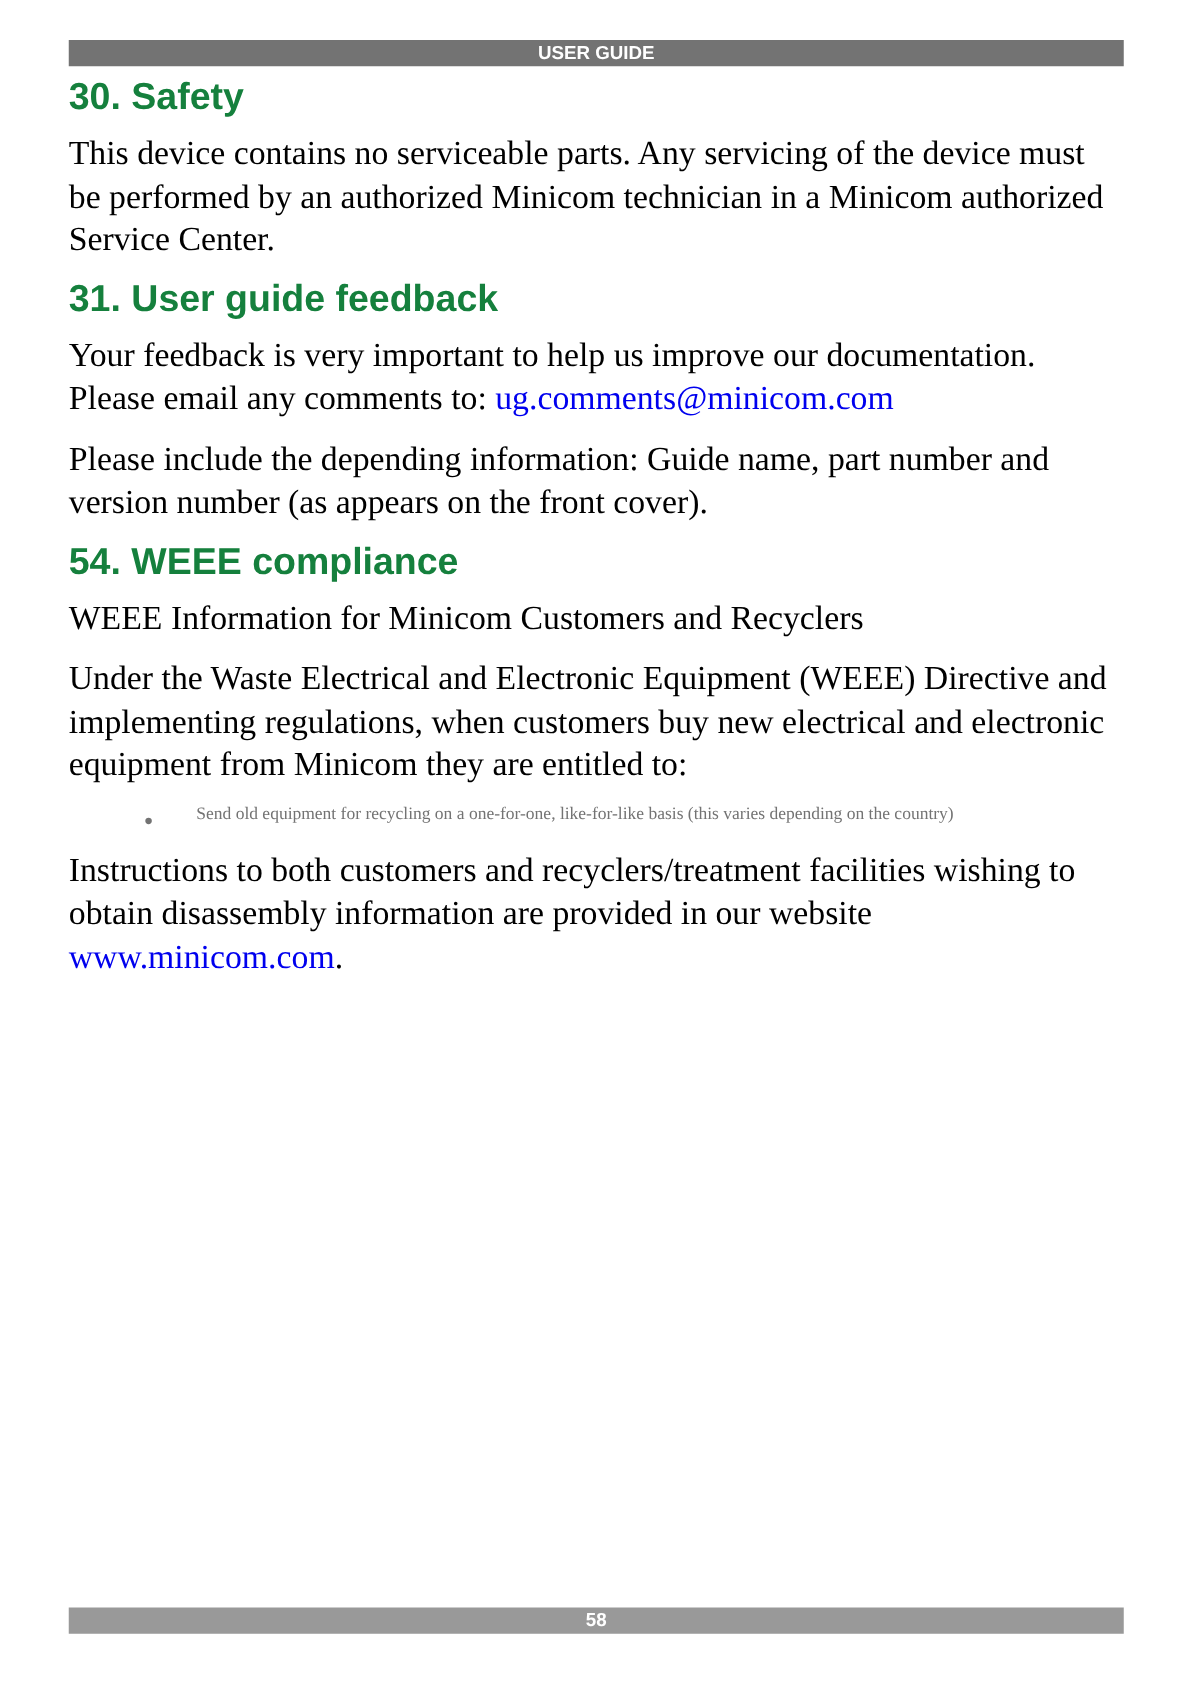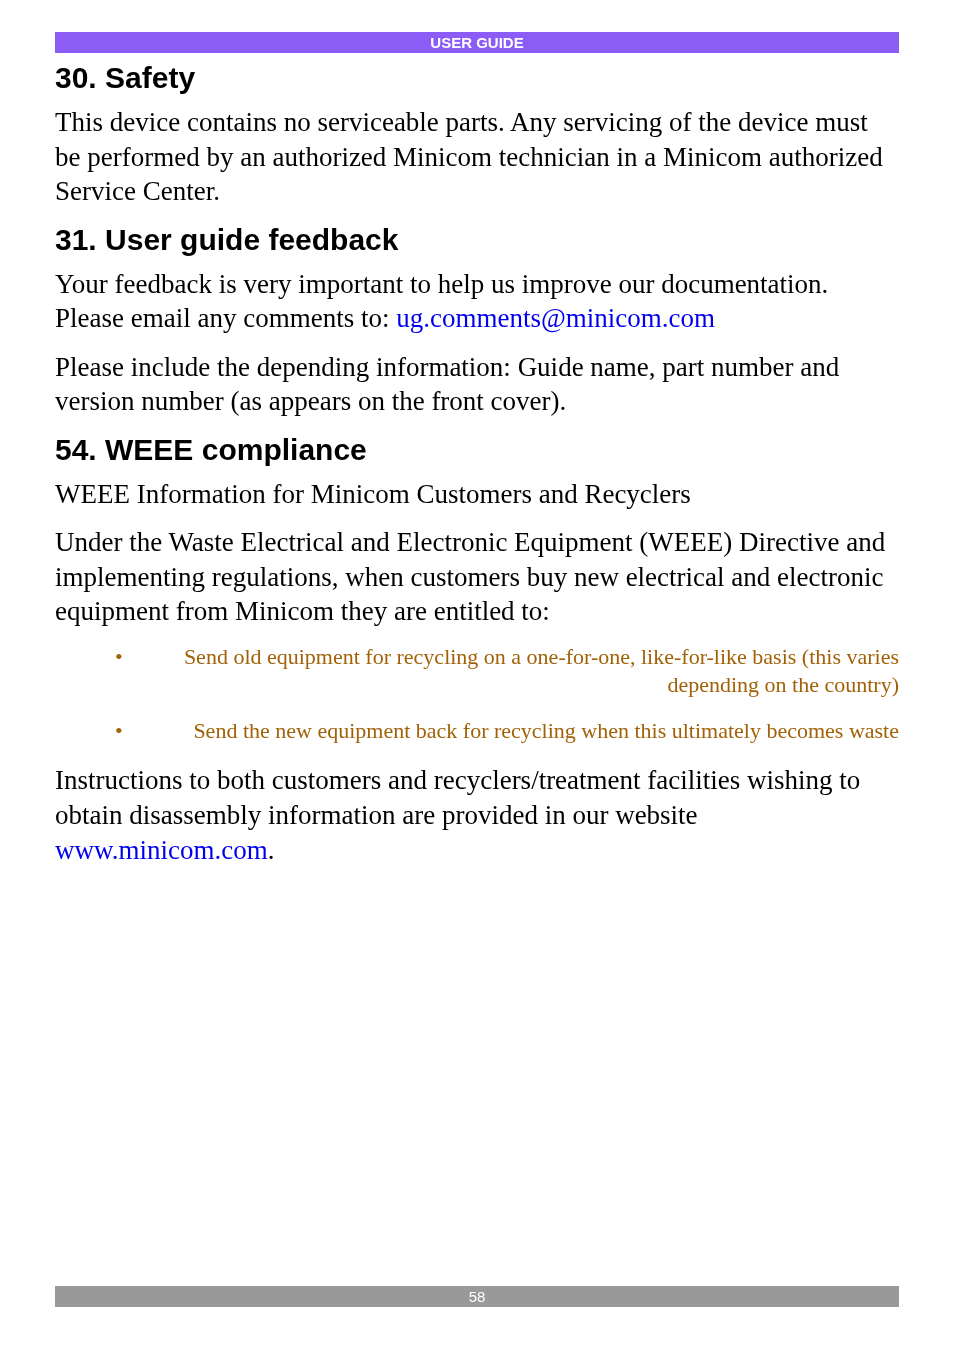--- a/index.html
+++ b/index.html
@@ -9,77 +9,76 @@
     }
     body {
       width: 954px;
       height: 1352px;
       background: #ffffff;
       font-family: "Times New Roman", Times, serif;
       position: relative;
       padding: 32px 55px 45px 55px;
     }
     .header-bar {
-      background: #8b5cf6;
+      background: #737373;
       color: #ffffff;
       text-align: center;
       font-family: Arial, Helvetica, sans-serif;
       font-weight: bold;
       font-size: 15px;
       padding: 2px 12px;
       margin-bottom: 8px;
     }
     h1 {
       font-family: Arial, Helvetica, sans-serif;
       font-weight: bold;
       font-size: 30px;
-      color: #000000;
+      color: #15803d;
       margin-top: 6px;
       margin-bottom: 10px;
     }
     p {
       font-size: 27px;
       color: #000000;
       line-height: 1.28;
       margin-bottom: 14px;
     }
     .link {
       color: #0000EE;
     }
     ul {
       list-style: none;
       margin-left: 60px;
       margin-bottom: 14px;
     }
     li {
-      font-size: 22px;
-      color: #a16207;
+      font-size: 14px;
+      color: #737373;
       line-height: 1.28;
       position: relative;
       padding-left: 42px;
       margin-bottom: 18px;
-      text-align: right;
     }
     li::before {
       content: "•";
       position: absolute;
       left: 0;
       top: 0;
       font-size: 22px;
     }
     .footer-bar {
       position: absolute;
       bottom: 45px;
       left: 55px;
       right: 55px;
       background: #999999;
       color: #ffffff;
       text-align: center;
       font-family: Arial, Helvetica, sans-serif;
-      font-weight: normal;
+      font-weight: bold;
       font-size: 15px;
       padding: 2px 0;
     }
   </style>
 </head>
 <body>
 
 <div class="header-bar">
   <span>USER GUIDE</span>
 </div>
@@ -91,21 +90,20 @@
 <p>
   <span>Your feedback is very important to help us improve our documentation. Please email any comments to: </span><a class="link">ug.comments@minicom.com</a>
 </p>
 <p>Please include the depending information: Guide name, part number and version number (as appears on the front cover).</p>
 
 <h1>54. WEEE compliance</h1>
 <p>WEEE Information for Minicom Customers and Recyclers</p>
 <p>Under the Waste Electrical and Electronic Equipment (WEEE) Directive and implementing regulations, when customers buy new electrical and electronic equipment from Minicom they are entitled to:</p>
 <ul>
   <li>Send old equipment for recycling on a one-for-one, like-for-like basis (this varies depending on the country)</li>
-  <li>Send the new equipment back for recycling when this ultimately becomes waste</li>
 </ul>
 <p>
   <span>Instructions to both customers and recyclers/treatment facilities wishing to obtain disassembly information are provided in our website </span><a class="link">www.minicom.com</a><span>.</span>
 </p>
 
 <div class="footer-bar">
   <span>58</span>
 </div>
 
 </body></html>

